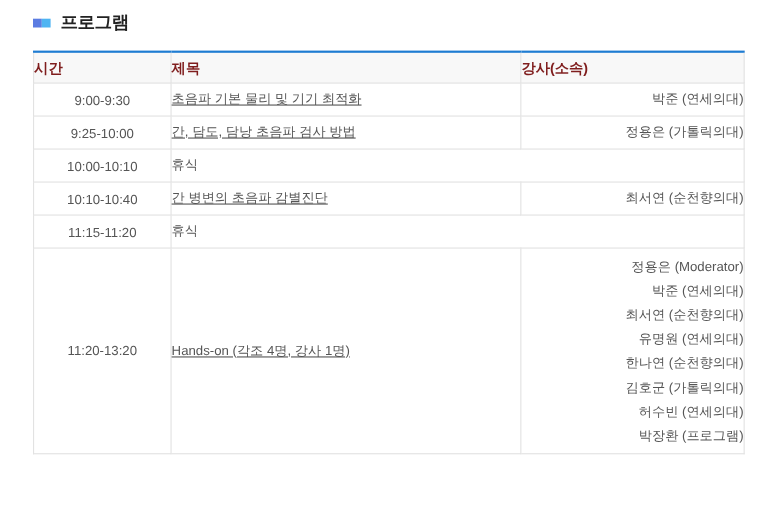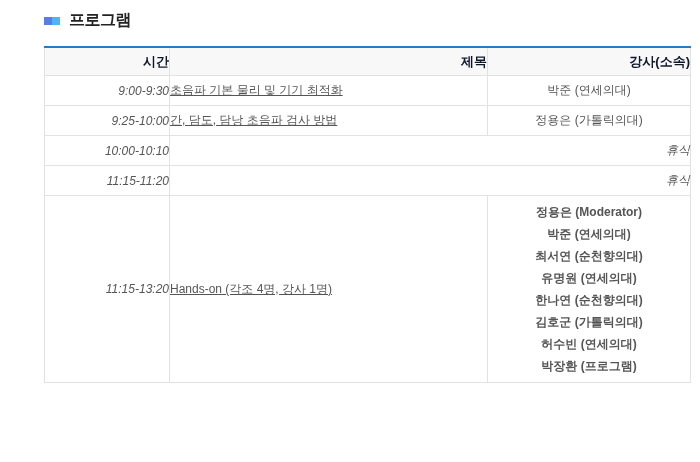--- a/index.html
+++ b/index.html
@@ -5,21 +5,21 @@
   html, body {
     margin: 0;
     padding: 0;
     background: #ffffff;
     width: 700px;
     height: 462px;
     font-family: "Liberation Sans", "DejaVu Sans", sans-serif;
     overflow: hidden;
   }
   .wrap {
-    padding: 10px 24px 0 44px;
+    padding: 10px 24px 0 30px;
   }
   .page-header {
     display: flex;
     align-items: center;
     gap: 9px;
     height: 20px;
     margin-bottom: 16px;
   }
   .bullet {
     display: flex;
@@ -50,48 +50,45 @@
   table.program td {
     border: 1px solid #e2e2e2;
     padding: 0;
   }
   table.program th {
     border-top: 2px solid #1e7cd2;
     background: #f8f8f8;
     height: 27px;
     font-size: 13px;
     font-weight: bold;
-    color: #0f172a;
-    text-align: right;
+    color: #7f1d1d;
+    text-align: left;
   }
   td.time-cell {
-    text-align: right;
+    text-align: center;
     height: 29px;
-    font-style: italic;
   }
   td.title-cell {
     text-align: left;
     padding-left: 14px;
     text-decoration: underline;
   }
   td.lect-cell {
-    text-align: center;
+    text-align: right;
     padding-left: 14px;
   }
   td.break-cell {
-    text-align: right;
-    font-style: italic;
+    text-align: left;
   }
   tr.handson-row td {
     height: 186px;
     vertical-align: middle;
   }
   .lect-list div {
     line-height: 22px;
-    font-weight: bold;
   }
 </style>
 </head>
 <body>
 
 <div class="wrap">
 
   <div class="page-header">
     <span class="bullet">
       <span class="sq-left"></span>
@@ -122,25 +119,30 @@
       <tr>
         <td class="time-cell">9:25-10:00</td>
         <td class="title-cell">간, 담도, 담낭 초음파 검사 방법</td>
         <td class="lect-cell">정용은 (가톨릭의대)</td>
       </tr>
       <tr>
         <td class="time-cell">10:00-10:10</td>
         <td class="break-cell" colspan="2">휴식</td>
       </tr>
       <tr>
+        <td class="time-cell">10:10-10:40</td>
+        <td class="title-cell">간 병변의 초음파 감별진단</td>
+        <td class="lect-cell">최서연 (순천향의대)</td>
+      </tr>
+      <tr>
         <td class="time-cell">11:15-11:20</td>
         <td class="break-cell" colspan="2">휴식</td>
       </tr>
       <tr class="handson-row">
-        <td class="time-cell">11:15-13:20</td>
+        <td class="time-cell">11:20-13:20</td>
         <td class="title-cell">Hands-on (각조 4명, 강사 1명)</td>
         <td class="lect-cell">
           <div class="lect-list">
             <div>정용은 (Moderator)</div>
             <div>박준 (연세의대)</div>
             <div>최서연 (순천향의대)</div>
             <div>유명원 (연세의대)</div>
             <div>한나연 (순천향의대)</div>
             <div>김호군 (가톨릭의대)</div>
             <div>허수빈 (연세의대)</div>

